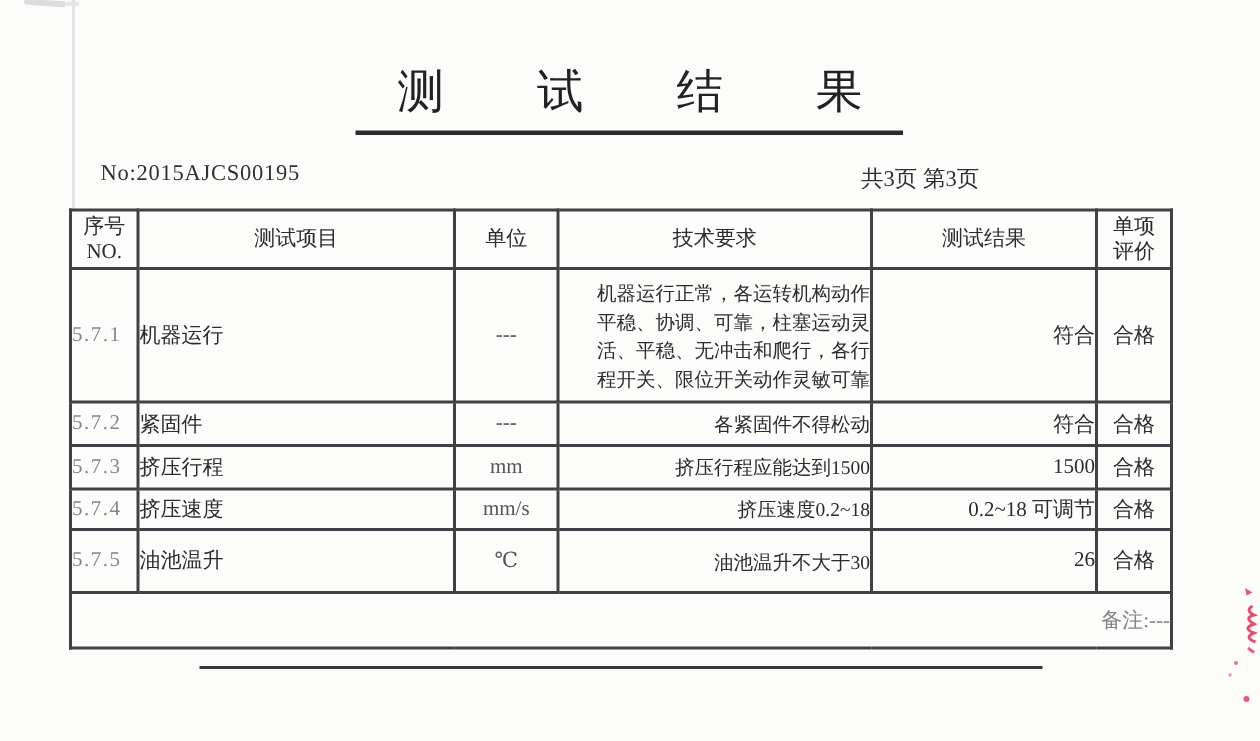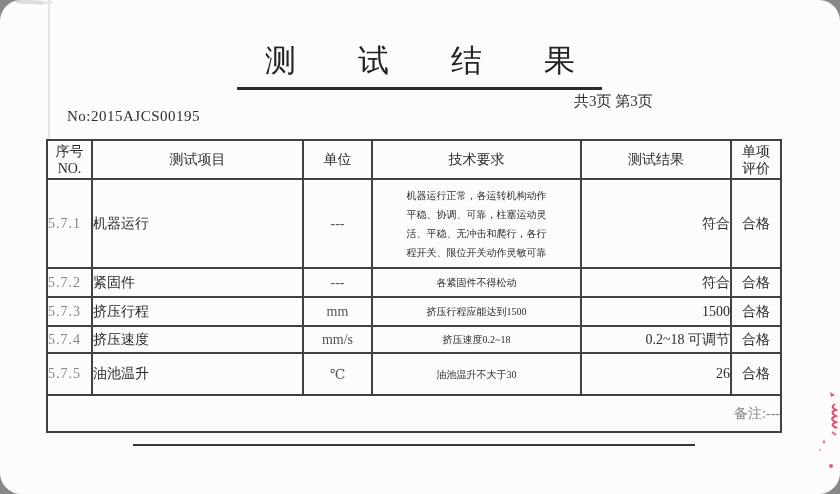--- a/index.html
+++ b/index.html
@@ -3,37 +3,36 @@
 <meta charset="utf-8">
 <style>
   html,body{margin:0;padding:0;background:#888;}
   .page{
     position:relative;
     width:840px;height:494px;
     background:#fcfcfa;
     overflow:hidden;
     font-family:"Liberation Serif","DejaVu Serif",serif;
     color:#2b2b30;
-    border-radius:21px;
   }
   
   .fold-line{position:absolute;left:48px;top:0;width:2px;height:140px;background:#e4e4e8;}
   .smudge-a{position:absolute;left:16px;top:0;width:28px;height:4px;background:#b9b9c0;opacity:.45;border-radius:2px;transform:rotate(4deg);}
   .smudge-b{position:absolute;left:44px;top:1px;width:9px;height:3px;background:#c7c7cd;opacity:.4;border-radius:2px;}
   
   .title{
     position:absolute;top:40px;left:0;width:840px;
     text-align:center;font-size:31px;font-weight:400;
     letter-spacing:62px;white-space:nowrap;
     transform:translateX(31px);
     color:#222226;
   }
   .title-underline{position:absolute;left:237px;top:87px;width:365px;height:3px;background:#2c2c30;}
   .doc-no{position:absolute;left:67px;top:108px;font-size:15px;letter-spacing:.5px;color:#2f2f34;}
-  .page-info{position:absolute;left:574px;top:92px;font-size:15px;color:#2f2f34;}
+  .page-info{position:absolute;left:574px;top:110px;font-size:15px;color:#2f2f34;}
   
   table.results{
     position:absolute;left:46px;top:139px;
     width:734px;border-collapse:collapse;table-layout:fixed;
     font-size:14px;color:#2b2b30;
   }
   table.results th,table.results td{
     border:2px solid #414145;
     padding:0;vertical-align:middle;
     overflow:hidden;
@@ -42,21 +41,21 @@
   .rh-head{height:39px;}
   .rh-r1{height:89px;}
   .rh-r2{height:29px;}
   .rh-r3{height:29px;}
   .rh-r4{height:27px;}
   .rh-r5{height:42px;margin-top:38px;}
   .rh-remarks{height:37px;}
   td.c-no{text-align:left;color:#85858d;letter-spacing:1px;}
   td.c-item{padding-left:5px;text-align:left;}
   td.c-unit{text-align:center;color:#55555a;}
-  td.c-req{padding:3px 3px 3px 5px;text-align:center;white-space:pre-line;line-height:19px;font-size:10px;}
+  td.c-req{padding:3px 3px 3px 5px;text-align:right;white-space:pre-line;line-height:19px;font-size:13px;}
   td.c-res{padding-left:5px;text-align:right;}
   td.c-eval{text-align:center;}
   td.c-remarks{padding-left:7px;text-align:right;color:#83838b;}
   
   .below-line{position:absolute;left:133px;top:444px;width:562px;height:2px;background:#38383c;}
   
   .stamp{position:absolute;left:814px;top:390px;}
 </style>
 </head>
 <body>

